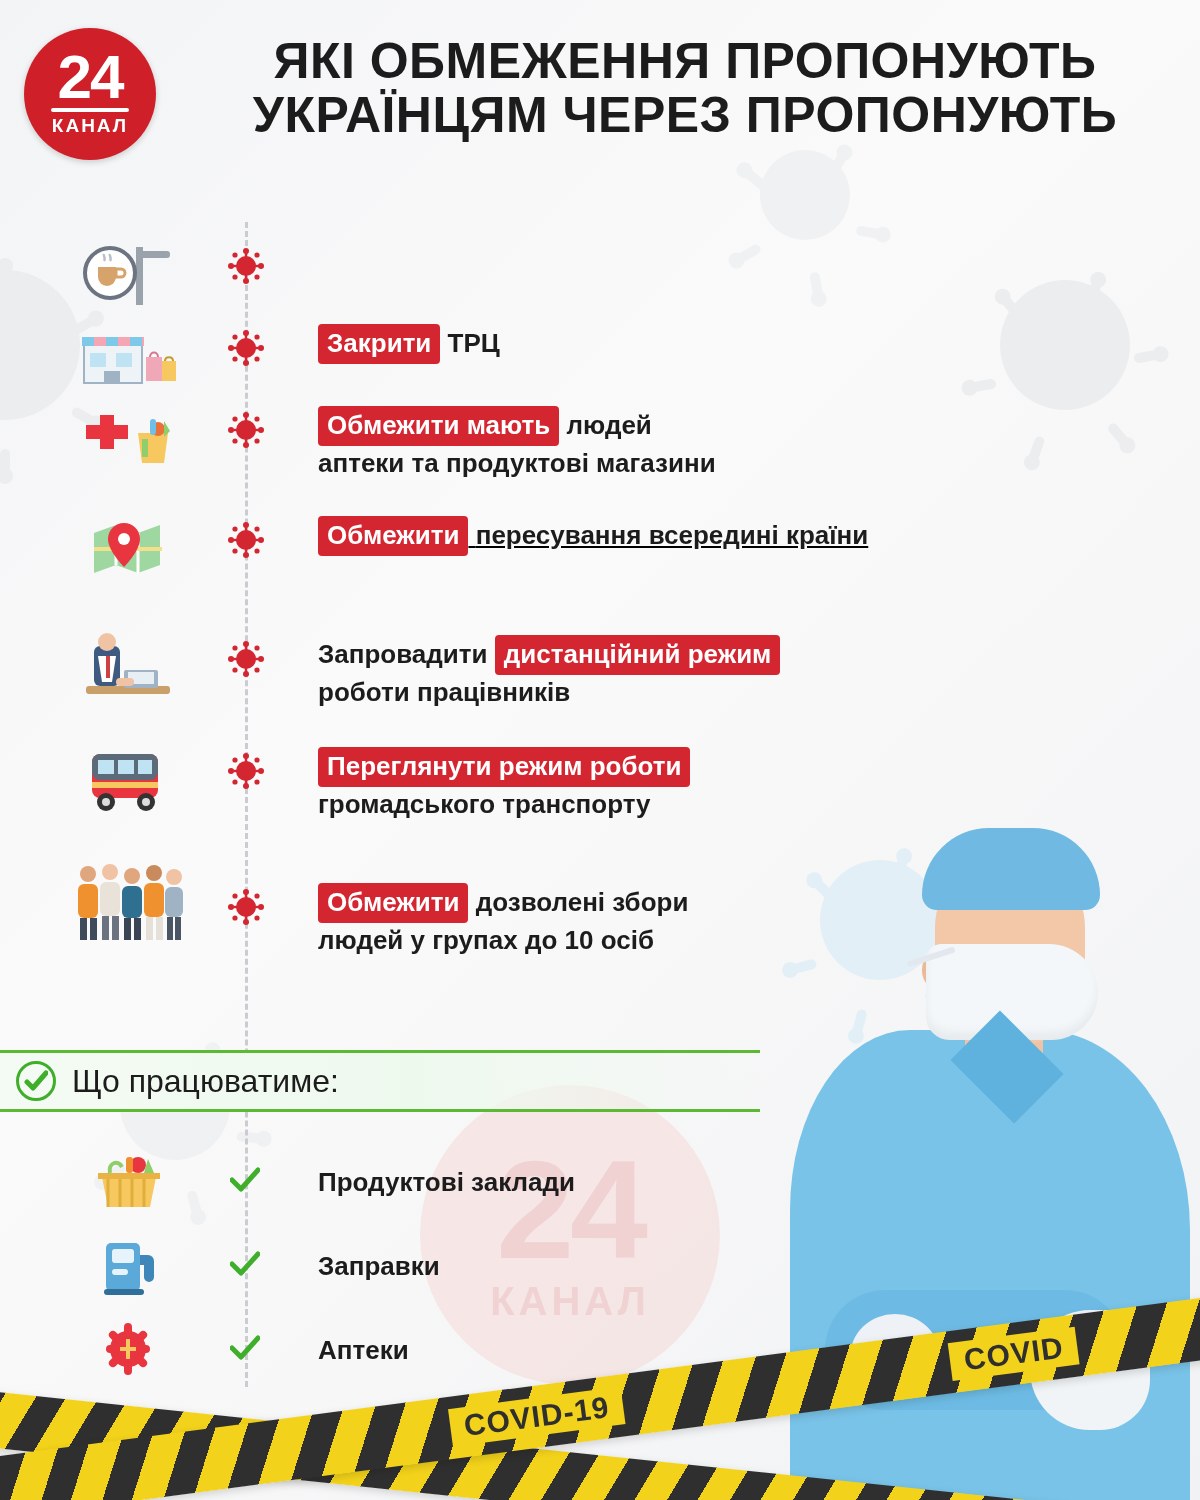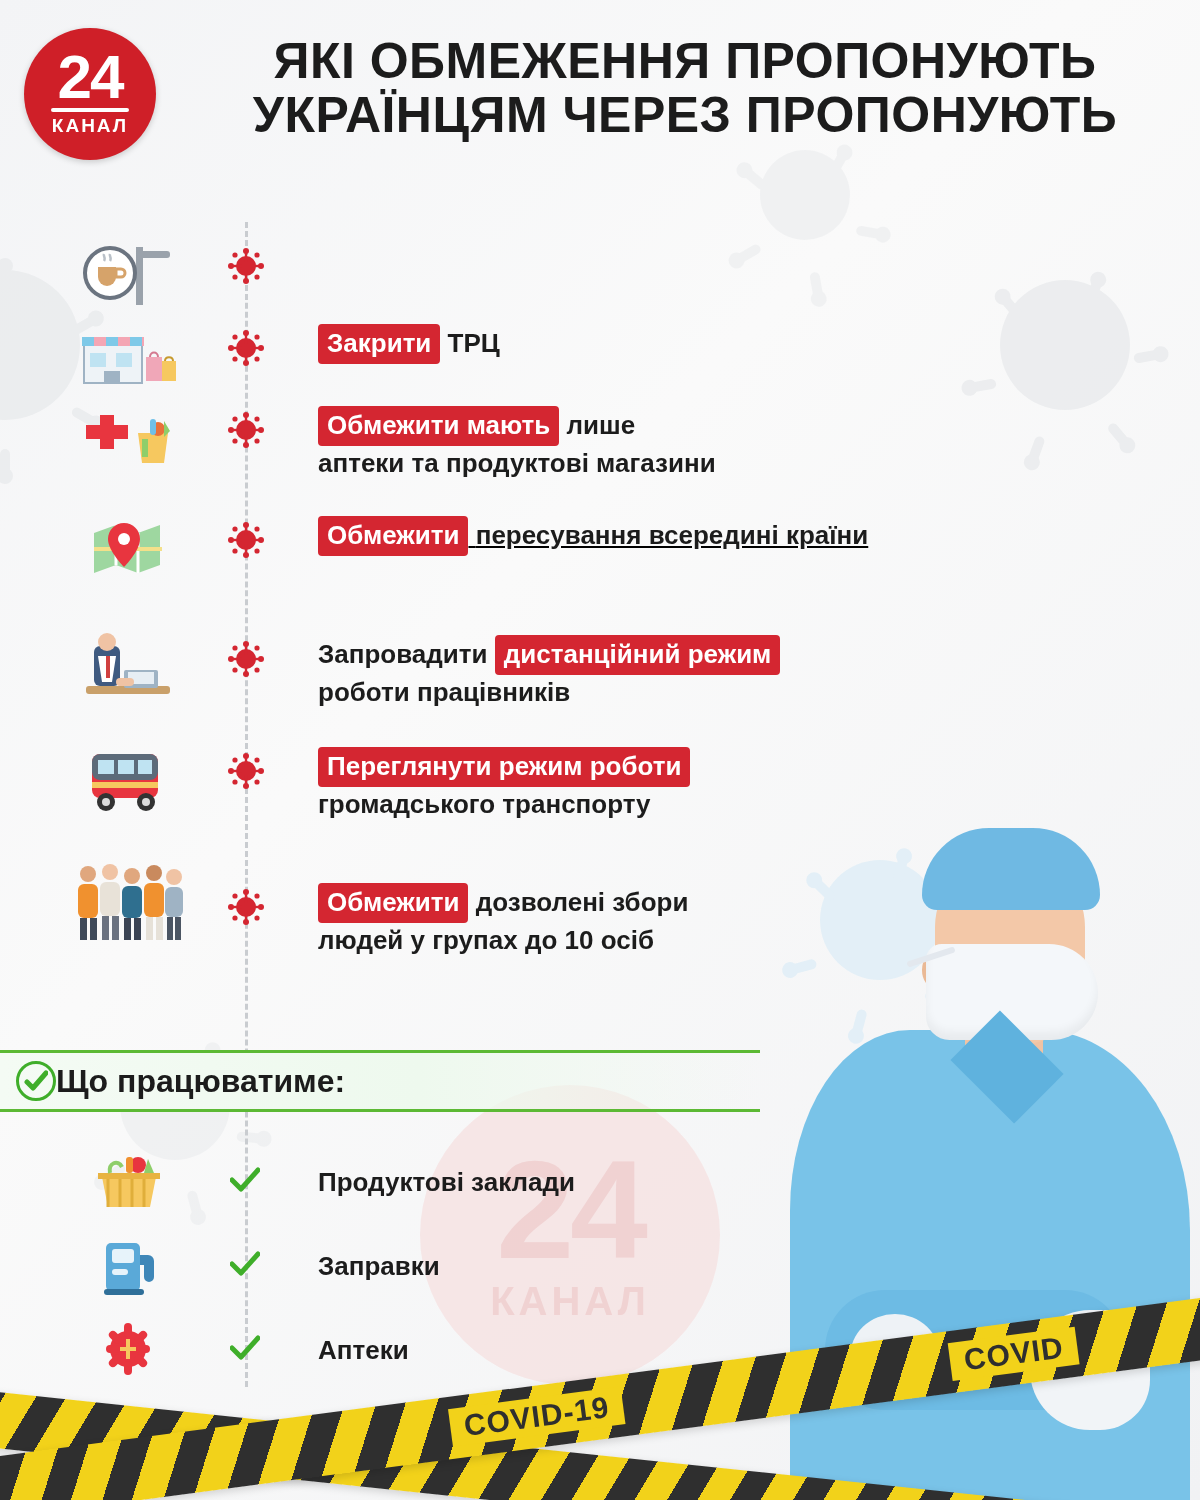--- a/index.html
+++ b/index.html
@@ -98,21 +98,21 @@
     position: absolute; left: 0; top: 1050px; width: 760px; height: 62px;
     background: linear-gradient(90deg, #f4fbf4 0%, #eef9ee 55%, rgba(238,249,238,0) 100%);
     border-top: 3px solid #5cb934; border-bottom: 3px solid #5cb934;
     display: flex; align-items: center;
   }
   .band .check-circle {
     margin-left: 16px; width: 40px; height: 40px; border-radius: 50%;
     border: 3px solid #3fae2a; display: flex; align-items: center; justify-content: center;
   }
   .band .band-title {
-    font-size: 32px; font-weight: bold; color: #1c1c1c;
+    margin-left: 16px; font-size: 32px; font-weight: normal; color: #1c1c1c;
   }
 
   
   .works { position: absolute; left: 0; top: 1140px; width: 760px; }
   .work { position: relative; height: 84px; display: flex; align-items: center; }
   .work .ico { position: absolute; left: 78px; width: 100px; height: 66px;
     display: flex; align-items: center; justify-content: center; }
   .work .tick { position: absolute; left: 228px; width: 34px; text-align: center; }
   .work .label { margin-left: 318px; font-size: 26px; font-weight: bold; color: #1c1c1c; }
 
@@ -402,21 +402,21 @@
               <circle cx="29" cy="29" r="2.6"></circle>
           <rect x="16.8" y="4" width="2.4" height="10"></rect>
               <rect x="16.8" y="22" width="2.4" height="10"></rect>
           <rect x="4" y="16.8" width="10" height="2.4"></rect>
               <rect x="22" y="16.8" width="10" height="2.4"></rect>
         </g>
           </svg>
       </div>
       <div class="txt">
         <span class="hl">Обмежити мають</span>
-        <span>лише</span><br>
+        <span>людей</span><br>
         <span>аптеки та продуктові магазини</span>
       </div>
     </div>
 
     <div class="row" style="height:92px;text-decoration:underline;">
       <div class="ico">
         <svg width="96" height="62" viewBox="0 0 96 62">
           <path d="M14 14l22-8 22 8 22-8v40l-22 8-22-8-22 8z" fill="#9ed7a0"></path>
           <path d="M36 6v40M58 14v40" stroke="#fff" stroke-width="3" fill="none"></path>
           <path d="M14 30h68" stroke="#f4e08a" stroke-width="4" fill="none"></path>

